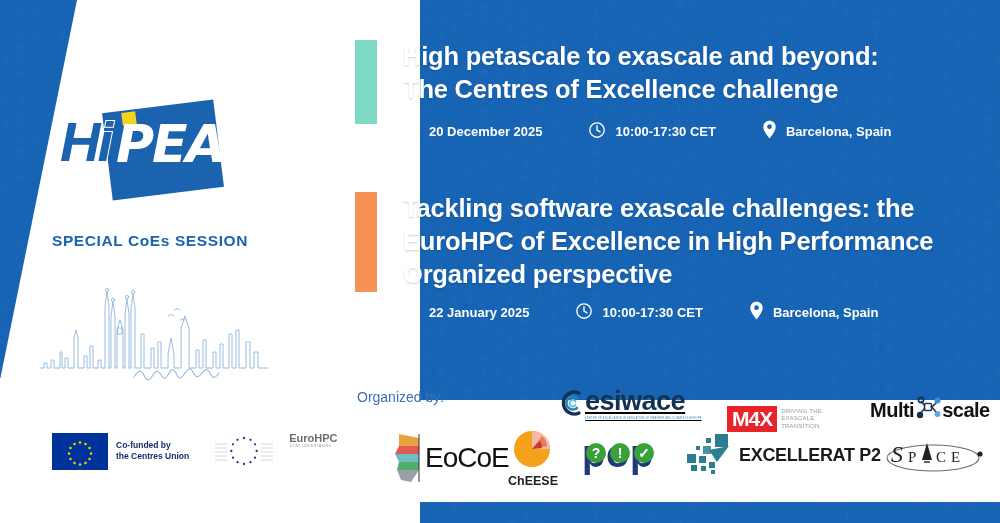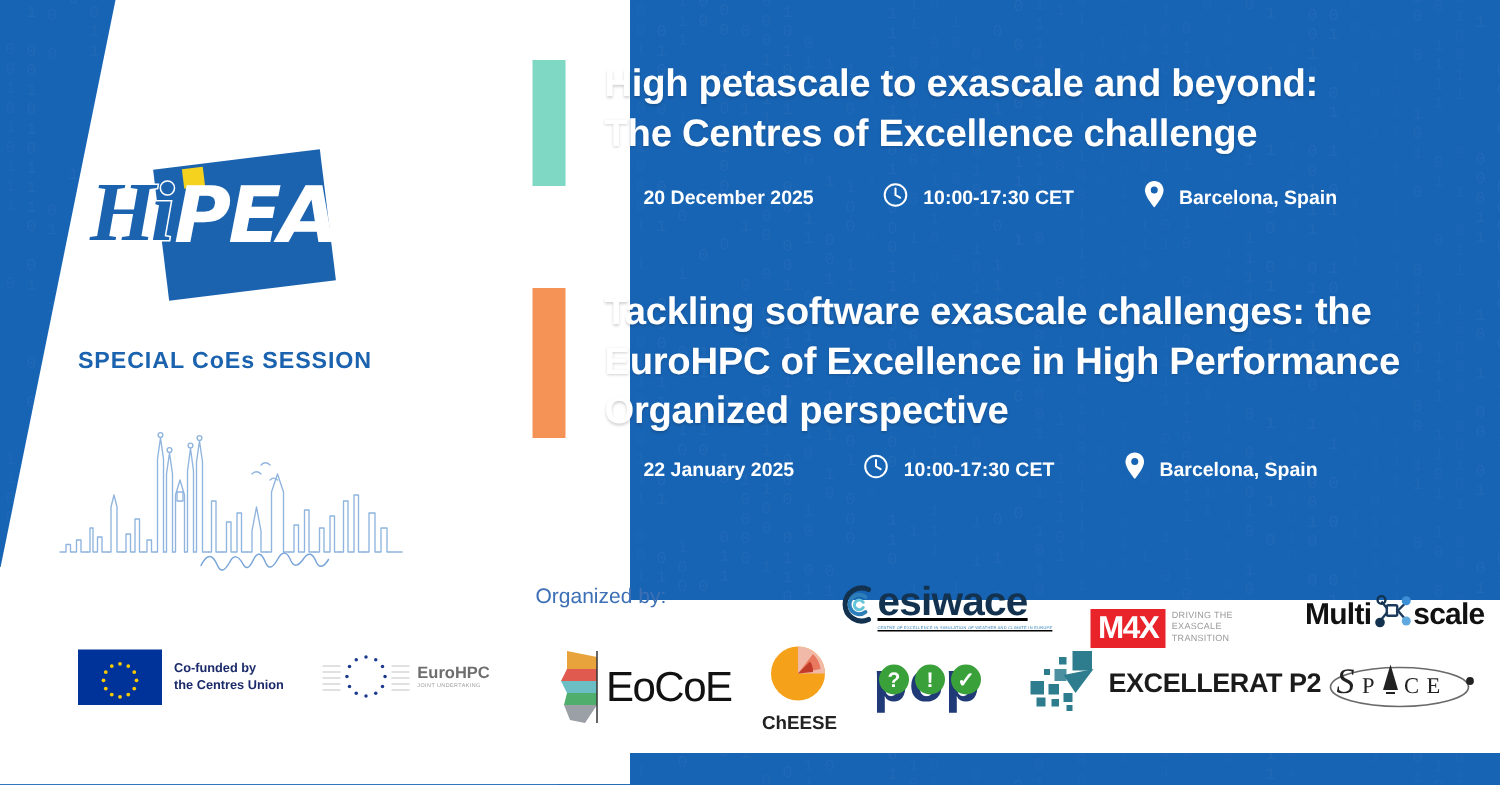--- a/index.html
+++ b/index.html
@@ -39,21 +39,21 @@
   }
 
   
   .hipeac-wrap{position:absolute;left:60px;top:100px;width:200px;height:110px;z-index:5;}
   .hipeac-box{
     position:absolute;left:47px;top:6px;width:112px;height:88px;
     background:#1B63AE;transform:rotate(-7deg);
   }
   .hipeac-hi{
     position:absolute;left:0px;top:14px;
-    font-family:Liberation Serif, serif;
+    font-family:Liberation Sans, sans-serif;
     font-weight:bold;font-style:italic;font-size:56px;line-height:56px;
     color:#1B63AE;letter-spacing:-3px;
     -webkit-text-stroke:2px #ffffff;paint-order:stroke fill;
   }
   .hipeac-peac{
     position:absolute;left:56px;top:18px;
     font-family:"DejaVu Sans",sans-serif;
     font-weight:bold;font-style:italic;font-size:52px;line-height:52px;
     color:#ffffff;letter-spacing:-2px;
   }
@@ -68,21 +68,21 @@
     color:#1B63AE;z-index:5;
   }
 
   
   .skyline{position:absolute;left:38px;top:272px;width:232px;height:120px;z-index:5;}
 
   
   .eu-row{position:absolute;left:52px;top:432px;display:flex;align-items:center;gap:24px;z-index:6;}
   .eu-flag{width:56px;height:37px;background:#003399;position:relative;flex:0 0 auto;}
   .eu-text{font-size:8.5px;font-weight:bold;color:#1b2a6b;line-height:11px;}
-  .eurohpc{display:flex;align-items:center;gap:3px;}
+  .eurohpc{display:flex;gap:14px;}
   .eurohpc-text{font-size:11px;font-weight:bold;color:#6e6e6e;line-height:12px;}
   .eurohpc-sub{font-size:3.6px;color:#9a9a9a;letter-spacing:0.3px;}
 
   
   .events{position:absolute;left:355px;top:0;width:645px;height:378px;z-index:4;}
   .event{position:relative;display:flex;gap:26px;}
   .accent{width:22px;flex:0 0 auto;}
   .ev-title{
     color:#ffffff;font-weight:bold;
     font-size:25.5px;line-height:33px;letter-spacing:-0.2px;
@@ -3366,21 +3366,21 @@
           </g>
           <circle cx="7" cy="23" r="3.2" fill="#12324F"></circle>
           <circle cx="24.5" cy="8.5" r="3" fill="#3C8FD6"></circle>
           <circle cx="8" cy="8" r="2.6" fill="none" stroke="#12324F" stroke-width="1.6"></circle>
           <circle cx="24.5" cy="22" r="3" fill="#5FA8E0"></circle>
         </svg>
         <span class="logo-txt" style="font-size:20px;font-weight:bold;color:#111;letter-spacing:-0.5px;">scale</span>
       </div>
     </div>
 
-    <div class="logo" style="left:13px;top:52px;">
+    <div class="logo" style="left:34px;top:52px;">
       <div style="display:flex;align-items:center;gap:2px;">
         <svg width="34" height="52" viewBox="0 0 34 52">
           <polygon points="10,2 30,6 30,14 10,14" fill="#E8A33D"></polygon>
           <polygon points="10,14 30,14 30,22 6,22" fill="#E05A4F"></polygon>
           <polygon points="6,22 30,22 30,30 10,30" fill="#6BBFC4"></polygon>
           <polygon points="10,30 30,30 30,38 8,38" fill="#4FAE6B"></polygon>
           <polygon points="8,38 30,38 22,50 12,48" fill="#9AA0A6"></polygon>
           <line x1="30" y1="2" x2="30" y2="50" stroke="#333" stroke-width="1"></line>
         </svg>
         <span class="logo-txt" style="font-size:28px;color:#111;letter-spacing:-1px;">EoCoE</span>

